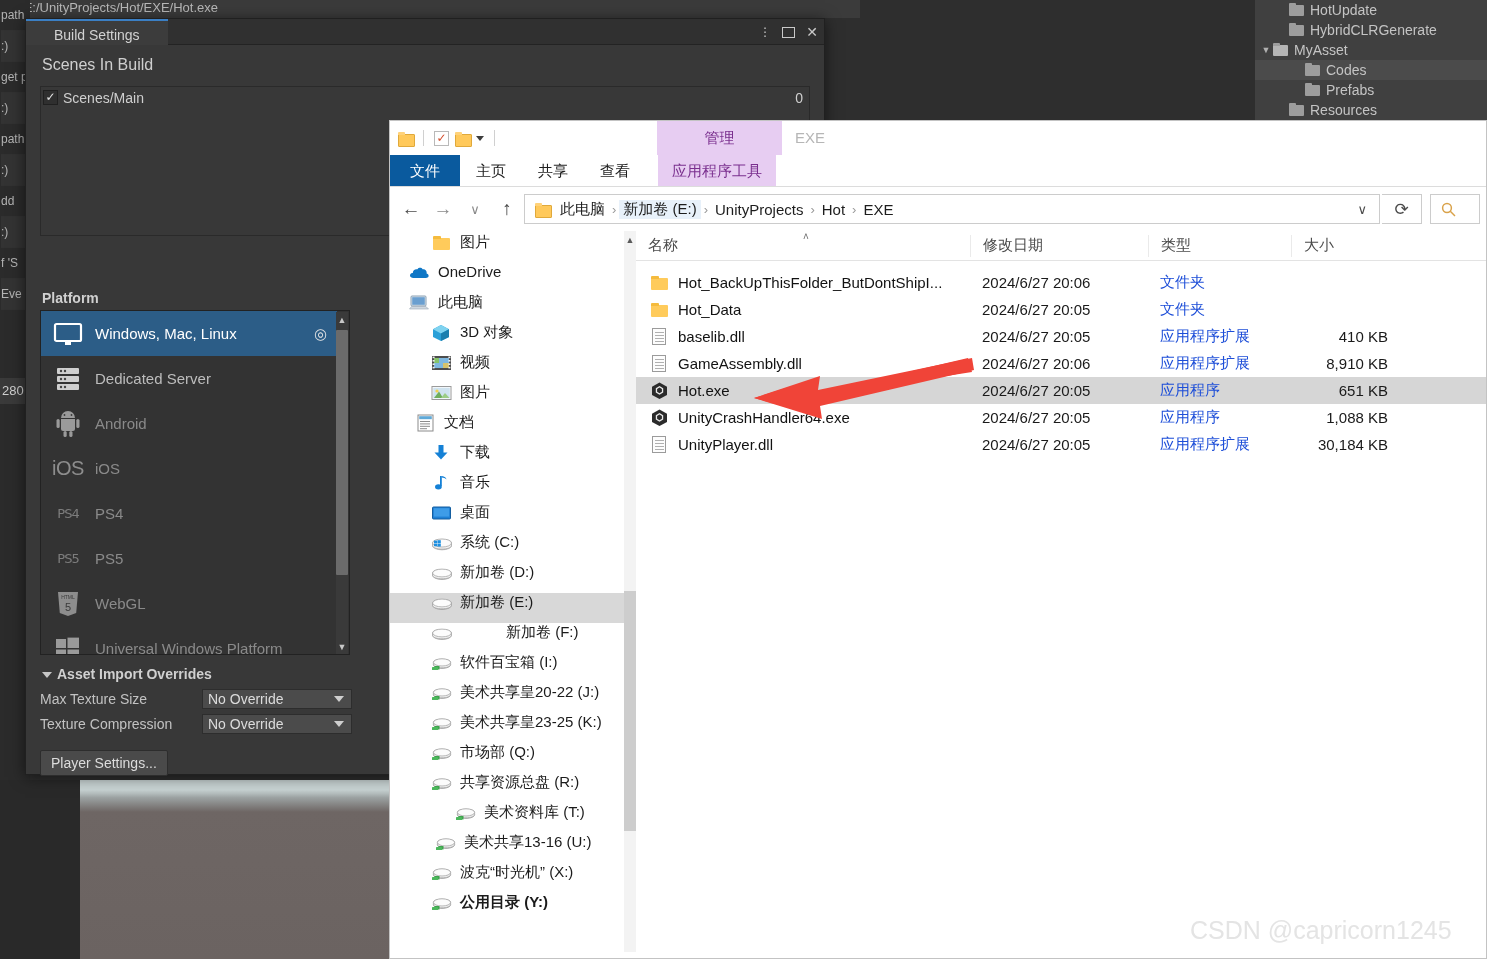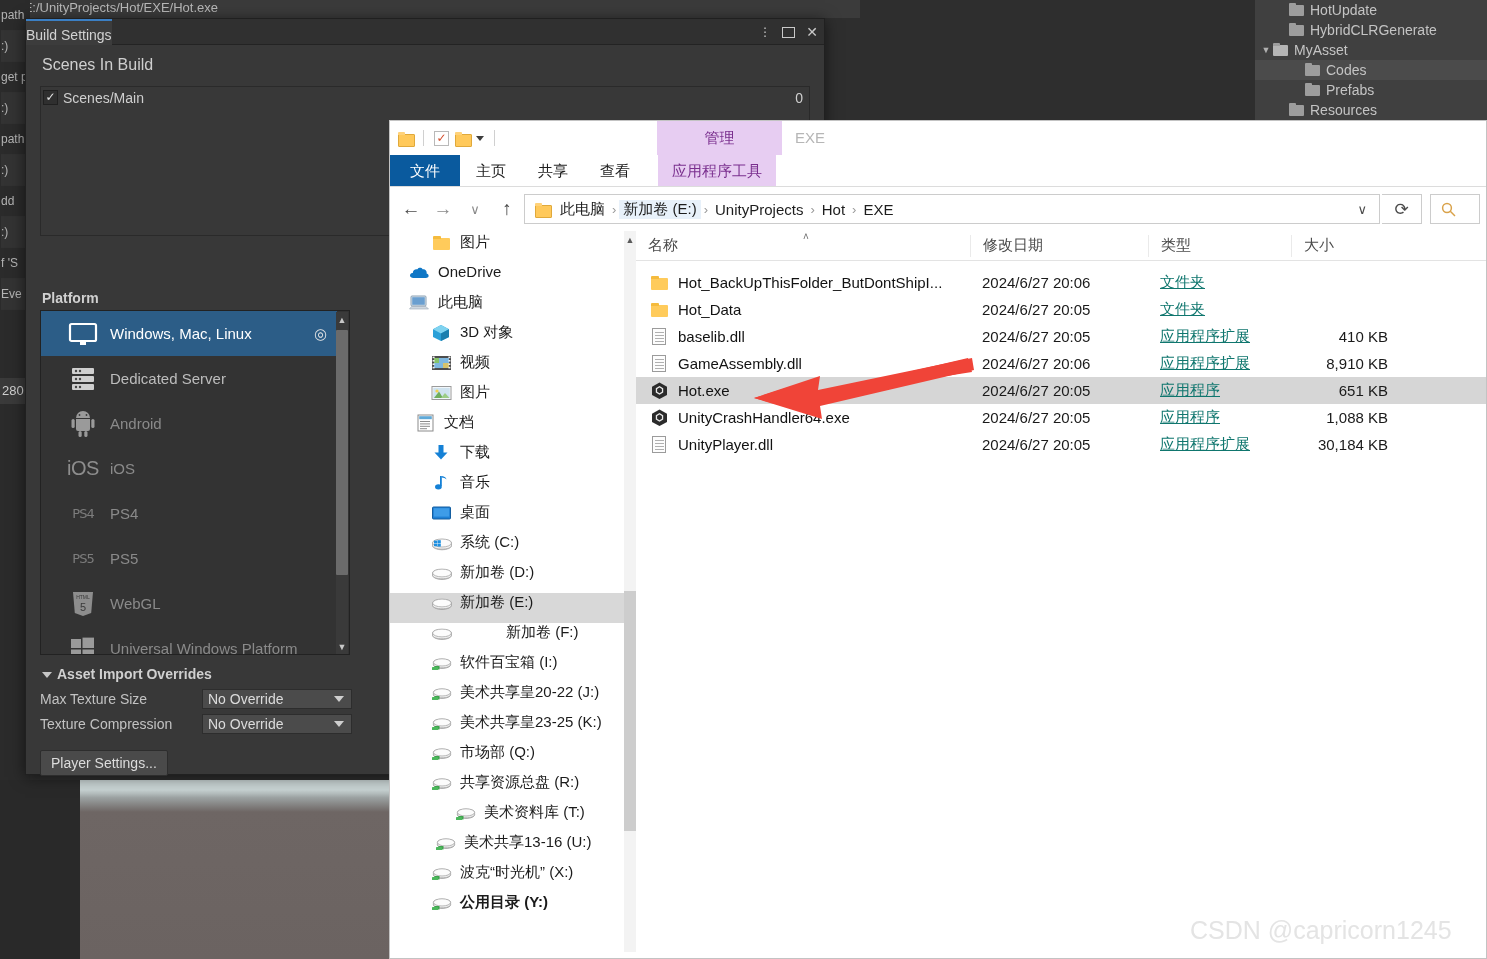--- a/index.html
+++ b/index.html
@@ -53,21 +53,21 @@
   
   .bs-window {
     position:absolute; left:25px; top:18px; width:800px; height:757px;
     background:#383838; border:1px solid #202020;
     box-shadow:0 2px 14px rgba(0,0,0,.55);
   }
   .bs-titlebar {
     height:26px; background:#303030; position:relative; border-bottom:1px solid #232323;
   }
   .bs-tab {
-    position:absolute; left:0; top:0; height:26px; padding:0 0;
+    position:absolute; left:0; top:0; height:26px; padding:0 28px;
     background:#3c3c3c; color:#d2d2d2; font-size:14px; line-height:28px;
     border-top:2px solid #3b7fc4; white-space:nowrap;
   }
   .bs-title-btns { position:absolute; right:6px; top:0; height:26px; display:flex; align-items:center; gap:11px; }
   .bs-ic { color:#c9c9c9; font-size:14px; cursor:pointer; line-height:1; }
   .bs-ic.dots { font-size:12px; letter-spacing:0; }
   .sq { width:13px; height:11px; border:1.6px solid #c9c9c9; display:inline-block; }
 
   .bs-body { padding:10px 14px; color:#c9c9c9; }
   .bs-section-title { font-size:16px; font-weight:normal; color:#cfcfcf; margin:1px 0 12px 2px; }
@@ -82,21 +82,21 @@
     color:#e6e6e6; font-size:12px; line-height:13px; text-align:center;
   }
   .scene-idx { margin-left:auto; font-size:14px; color:#cfcfcf; }
 
   .platform-label { font-size:14px; font-weight:bold; margin:54px 0 4px 2px; color:#d0d0d0; }
   .platform-box {
     width:310px; height:345px; background:#333333; border:1px solid #222;
     position:relative; overflow:hidden;
   }
   .plat-row {
-    display:flex; align-items:center; height:45px; padding-left:23px; font-size:15px; color:#bdbdbd;
+    display:flex; align-items:center; height:45px; padding-left:8px; font-size:15px; color:#bdbdbd;
   }
   .plat-row.sel { background:#2c5d87; color:#ffffff; }
   .plat-row.dim { color:#8a8a8a; }
   .plat-ic { width:38px; height:28px; margin-right:8px; display:flex; align-items:center; justify-content:center; flex:none; }
   .plat-unity { margin-left:auto; margin-right:10px; font-size:15px; color:#e6e6e6; }
 
   .plat-scroll { position:absolute; right:1px; top:1px; width:12px; height:343px; background:#3a3a3a; }
   .plat-thumb { position:absolute; left:0; top:18px; width:12px; height:245px; background:#6b6b6b; border-radius:1px; }
   .plat-arrow { position:absolute; left:0; width:12px; height:16px; color:#c8c8c8; font-size:9px; text-align:center; line-height:16px; }
 
@@ -185,21 +185,21 @@
   .c-name { width:334px; }
   .c-date { width:178px; }
   .c-type { width:143px; }
   .c-size { width:105px; }
   .sort-mark { position:absolute; left:167px; top:0px; color:#6a6a6a; font-size:10px; }
 
   .frow { display:flex; height:27px; align-items:center; font-size:15px; color:#121212; }
   .frow.sel { background:#d6d6d6; }
   .fname { width:334px; display:flex; align-items:center; padding-left:12px; white-space:nowrap; overflow:hidden; }
   .fdate { width:178px; padding-left:12px; color:#1a1a1a; }
-  .ftype { width:143px; padding-left:12px; color:#0f766e;text-decoration:underline; }
+  .ftype { width:143px; padding-left:12px; color:#1d4ed8; }
   .fsize { width:105px; padding-right:8px; text-align:right; color:#1a1a1a; }
   .fic { width:22px; height:18px; margin-right:8px; flex:none; display:flex; align-items:center; justify-content:center; }
 
   .yellow-folder { width:17px; height:14px; position:relative; display:inline-block; }
   .yellow-folder::before{content:"";position:absolute;left:0;top:2px;width:17px;height:12px;background:#ffcb5b;border-radius:1px;}
   .yellow-folder::after{content:"";position:absolute;left:0;top:0;width:8px;height:3px;background:#f5bb3d;border-radius:1px 1px 0 0;}
 
   .dll-ic { width:14px; height:17px; background:#fdfdfd; border:1px solid #9b9b9b; position:relative; }
   .dll-ic::after { content:""; position:absolute; left:2px; top:3px; width:9px; height:1px;
     box-shadow:0 3px 0 #b0b0b0, 0 6px 0 #b0b0b0, 0 9px 0 #b0b0b0; background:#b0b0b0; }

